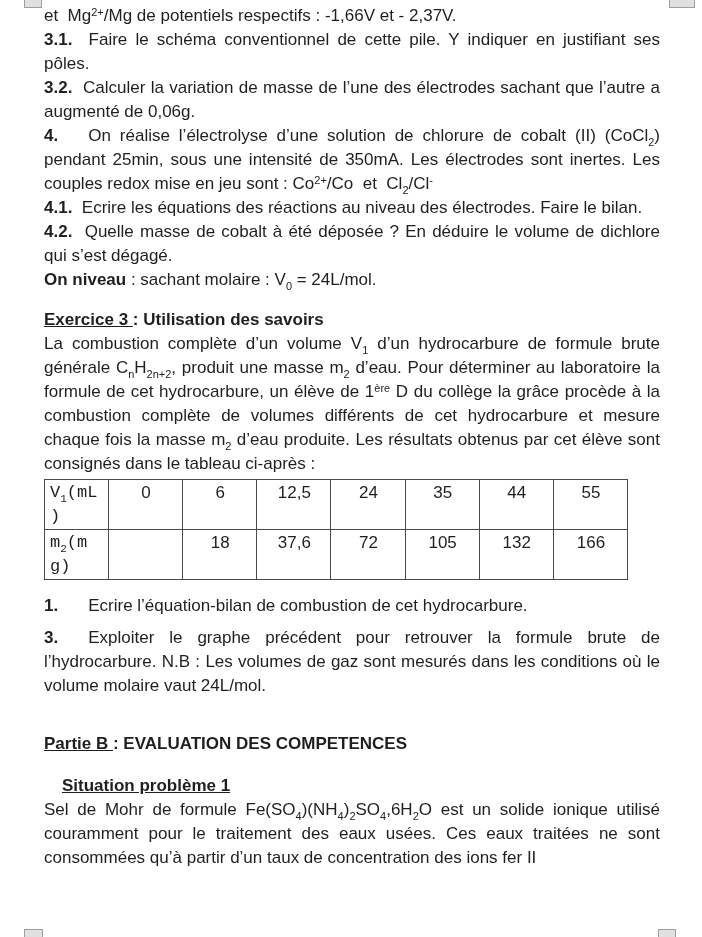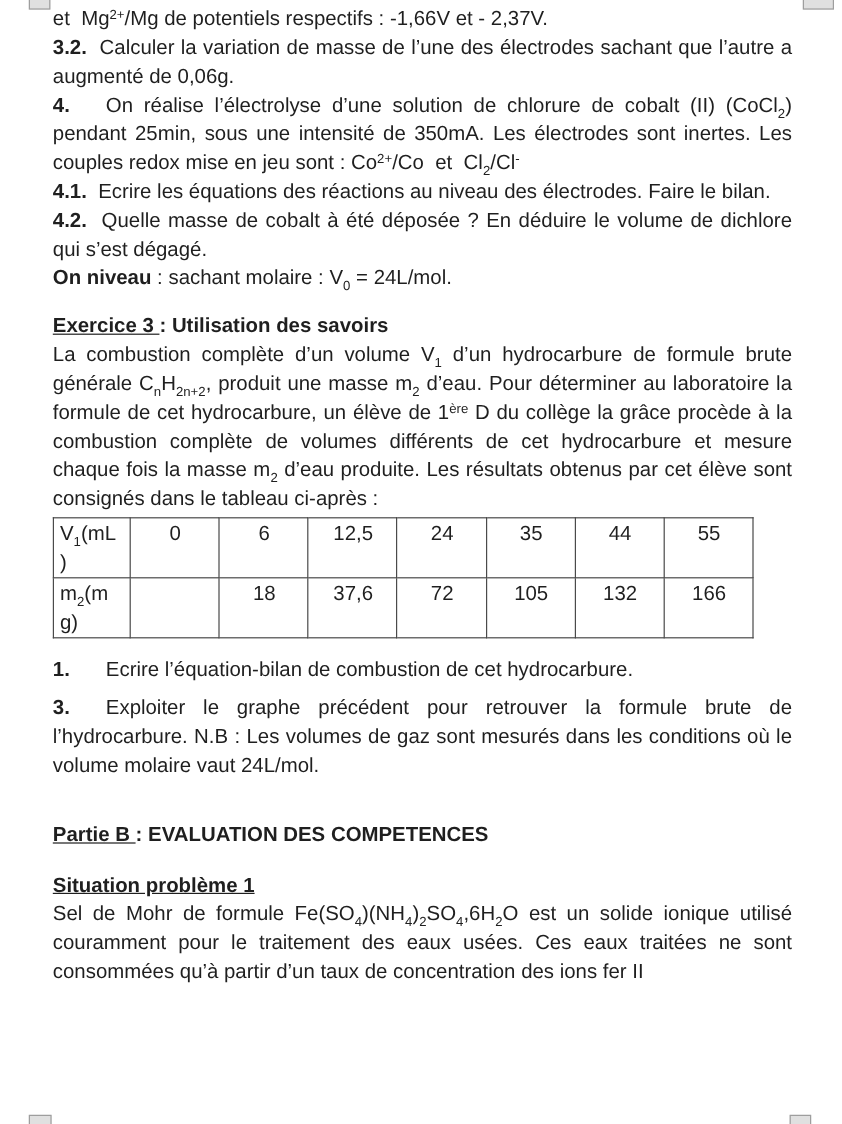--- a/index.html
+++ b/index.html
@@ -18,35 +18,35 @@
   .b{font-weight:bold;}
   .u{text-decoration:underline;}
   sub,sup{font-size:11px;line-height:0;}
   sub{vertical-align:-5px;}
   sup{vertical-align:5px;}
   .tab{display:inline-block;width:30px;}
   .gap-16{margin-top:16px;}
   .gap-14{margin-top:14px;}
   .gap-8{margin-top:8px;}
   .gap-30{margin-top:34px;}
-  .gap-18{margin-top:18px;}
+  .gap-18{margin-top:18px;margin-left:18px;}
   table.results{
     border-collapse:collapse;
     table-layout:fixed;
     width:584px;
     margin-top:3px;
   }
   table.results td{
     border:1px solid var(--table-border,#4a4a4a);
     vertical-align:top;
     height:48px;
     padding:1px 4px 0 5px;
     overflow:hidden;
   }
-  table.results td.row-header{text-align:left;}
+  table.results td.row-header{text-align:left;font-family:Liberation Mono, monospace;}
   table.results td.data-cell{text-align:center;}
   .corner{
     position:absolute;
     background:var(--corner-mark-fill,#e0e0e0);
     border:1px solid var(--corner-mark-border,#9e9e9e);
   }
   .corner.tl{left:24px;top:-5px;width:16px;height:11px;}
   .corner.tr{left:669px;top:-5px;width:24px;height:11px;}
   .corner.bl{left:24px;bottom:-5px;width:17px;height:11px;}
   .corner.br{left:658px;bottom:-4px;width:16px;height:10px;}
@@ -55,20 +55,21 @@
 <body>
 
 <div class="page">
   <div class="corner tl"></div>
   <div class="corner tr"></div>
   <div class="corner bl"></div>
   <div class="corner br"></div>
 
   <div class="content">
     <p><span>et &nbsp;Mg</span><sup>2+</sup><span>/Mg de potentiels respectifs : -1,66V et - 2,37V.</span></p>
+    <p><span class="b">3.1.</span><span>&nbsp; Faire le schéma conventionnel de cette pile. Y indiquer en justifiant ses pôles.</span></p>
     <p><span class="b">3.2.</span><span>&nbsp; Calculer la variation de masse de l’une des électrodes sachant que l’autre a augmenté de 0,06g.</span></p>
     <p><span class="b">4.</span><span class="tab"></span><span>On réalise l’électrolyse d’une solution de chlorure de cobalt (II) (CoCl</span><sub>2</sub><span>) pendant 25min, sous une intensité de 350mA. Les électrodes sont inertes. Les couples redox mise en jeu sont : Co</span><sup>2+</sup><span>/Co &nbsp;et &nbsp;Cl</span><sub>2</sub><span>/Cl</span><sup>-</sup></p>
     <p><span class="b">4.1.</span><span>&nbsp; Ecrire les équations des réactions au niveau des électrodes. Faire le bilan.</span></p>
     <p><span class="b">4.2.</span><span>&nbsp; Quelle masse de cobalt à été déposée ? En déduire le volume de dichlore qui s’est dégagé.</span></p>
     <p><span class="b">On niveau</span><span> : sachant molaire : V</span><sub>0</sub><span> = 24L/mol.</span></p>
     <p class="gap-16"><span class="b u">Exercice 3 </span><span class="b">: Utilisation des savoirs</span></p>
     <p><span>La combustion complète d’un volume V</span><sub>1</sub><span> d’un hydrocarbure de formule brute générale C</span><sub>n</sub><span>H</span><sub>2n+2</sub><span>, produit une masse m</span><sub>2</sub><span> d’eau. Pour déterminer au laboratoire la formule de cet hydrocarbure, un élève de 1</span><sup>ère</sup><span> D du collège la grâce procède à la combustion complète de volumes différents de cet hydrocarbure et mesure chaque fois la masse m</span><sub>2</sub><span> d’eau produite. Les résultats obtenus par cet élève sont consignés dans le tableau ci-après :</span></p>
 
     <table class="results">
       <colgroup>

